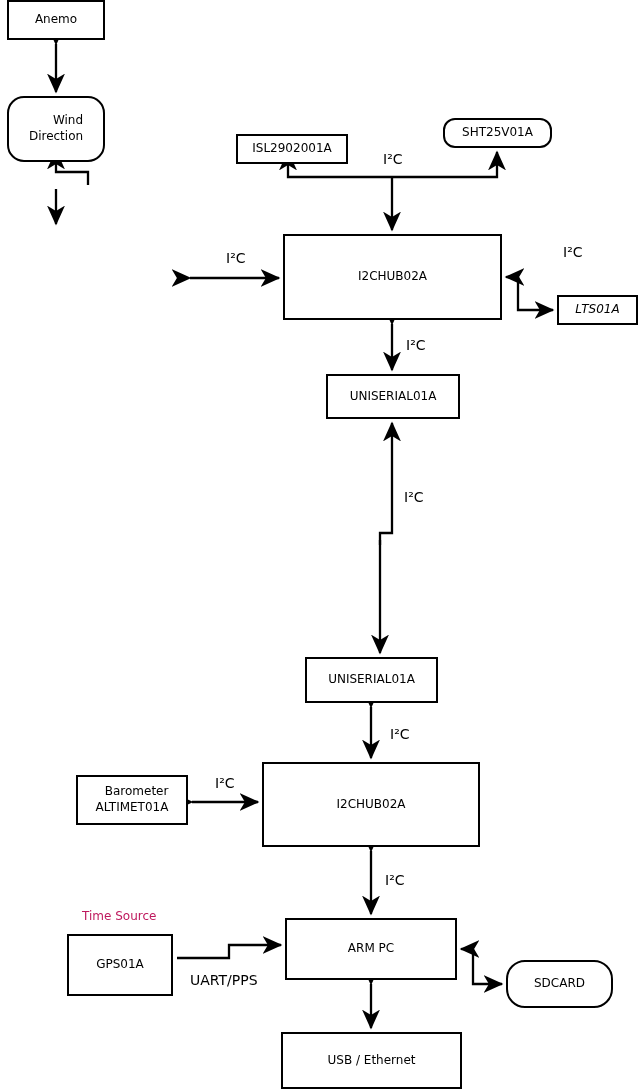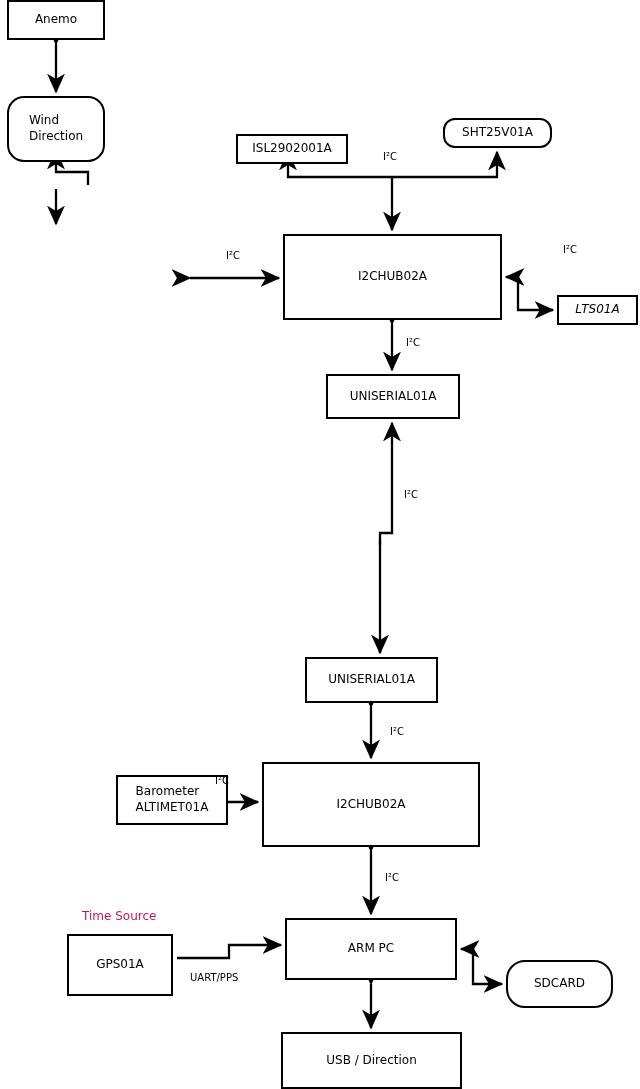--- a/index.html
+++ b/index.html
@@ -24,31 +24,31 @@
     pointer-events: none;
   }
   .node {
     position: absolute;
     box-sizing: border-box;
     border: 2px solid #000000;
     background: #ffffff;
     display: flex;
     align-items: center;
     justify-content: center;
-    text-align: left;
+    text-align: right;
     color: #000000;
     font-size: 12px;
     line-height: 1.32;
     white-space: pre-line;
     z-index: 2;
   }
   .edge-label {
     position: absolute;
     color: #000000;
-    font-size: 10px;
+    font-size: 14px;
     line-height: 1;
     white-space: nowrap;
     z-index: 3;
     background: transparent;
   }
   .free-label {
     position: absolute;
     color: #be185d;
     font-size: 12px;
     line-height: 1;
@@ -124,30 +124,30 @@
   <div class="node" style="left:283px; top:234px; width:219px; height:86px;">I2CHUB02A</div>
 
   <div class="node" style="left:557px; top:295px; width:81px;  height:30px;font-style:italic;">LTS01A</div>
 
   <div class="node" style="left:326px; top:374px; width:134px; height:45px;">UNISERIAL01A</div>
 
   <div class="node" style="left:305px; top:657px; width:133px; height:46px;">UNISERIAL01A</div>
 
   <div class="node" style="left:262px; top:762px; width:218px; height:85px;">I2CHUB02A</div>
 
-  <div class="node" style="left:76px;  top:775px; width:112px; height:50px;margin-left:40px;">Barometer
+  <div class="node" style="left:76px;  top:775px; width:112px; height:50px;">Barometer
 ALTIMET01A</div>
 
   <div class="node" style="left:67px;  top:934px; width:106px; height:62px;">GPS01A</div>
 
   <div class="node" style="left:285px; top:918px; width:172px; height:62px;">ARM PC</div>
 
   <div class="node" style="left:506px; top:960px; width:107px; height:48px;border-radius:19px;">SDCARD</div>
 
-  <div class="node" style="left:281px; top:1032px; width:181px; height:57px;">USB / Direction</div>
+  <div class="node" style="left:281px; top:1032px; width:181px; height:57px;">USB / Ethernet</div>
 
   <div class="free-label" style="left:82px; top:910px;">Time Source</div>
 
   <div class="edge-label" style="left:226px; top:251px;">I²C</div>
 
   <div class="edge-label" style="left:383px; top:152px;">I²C</div>
 
   <div class="edge-label" style="left:563px; top:245px;">I²C</div>
 
   <div class="edge-label" style="left:406px; top:338px;">I²C</div>

